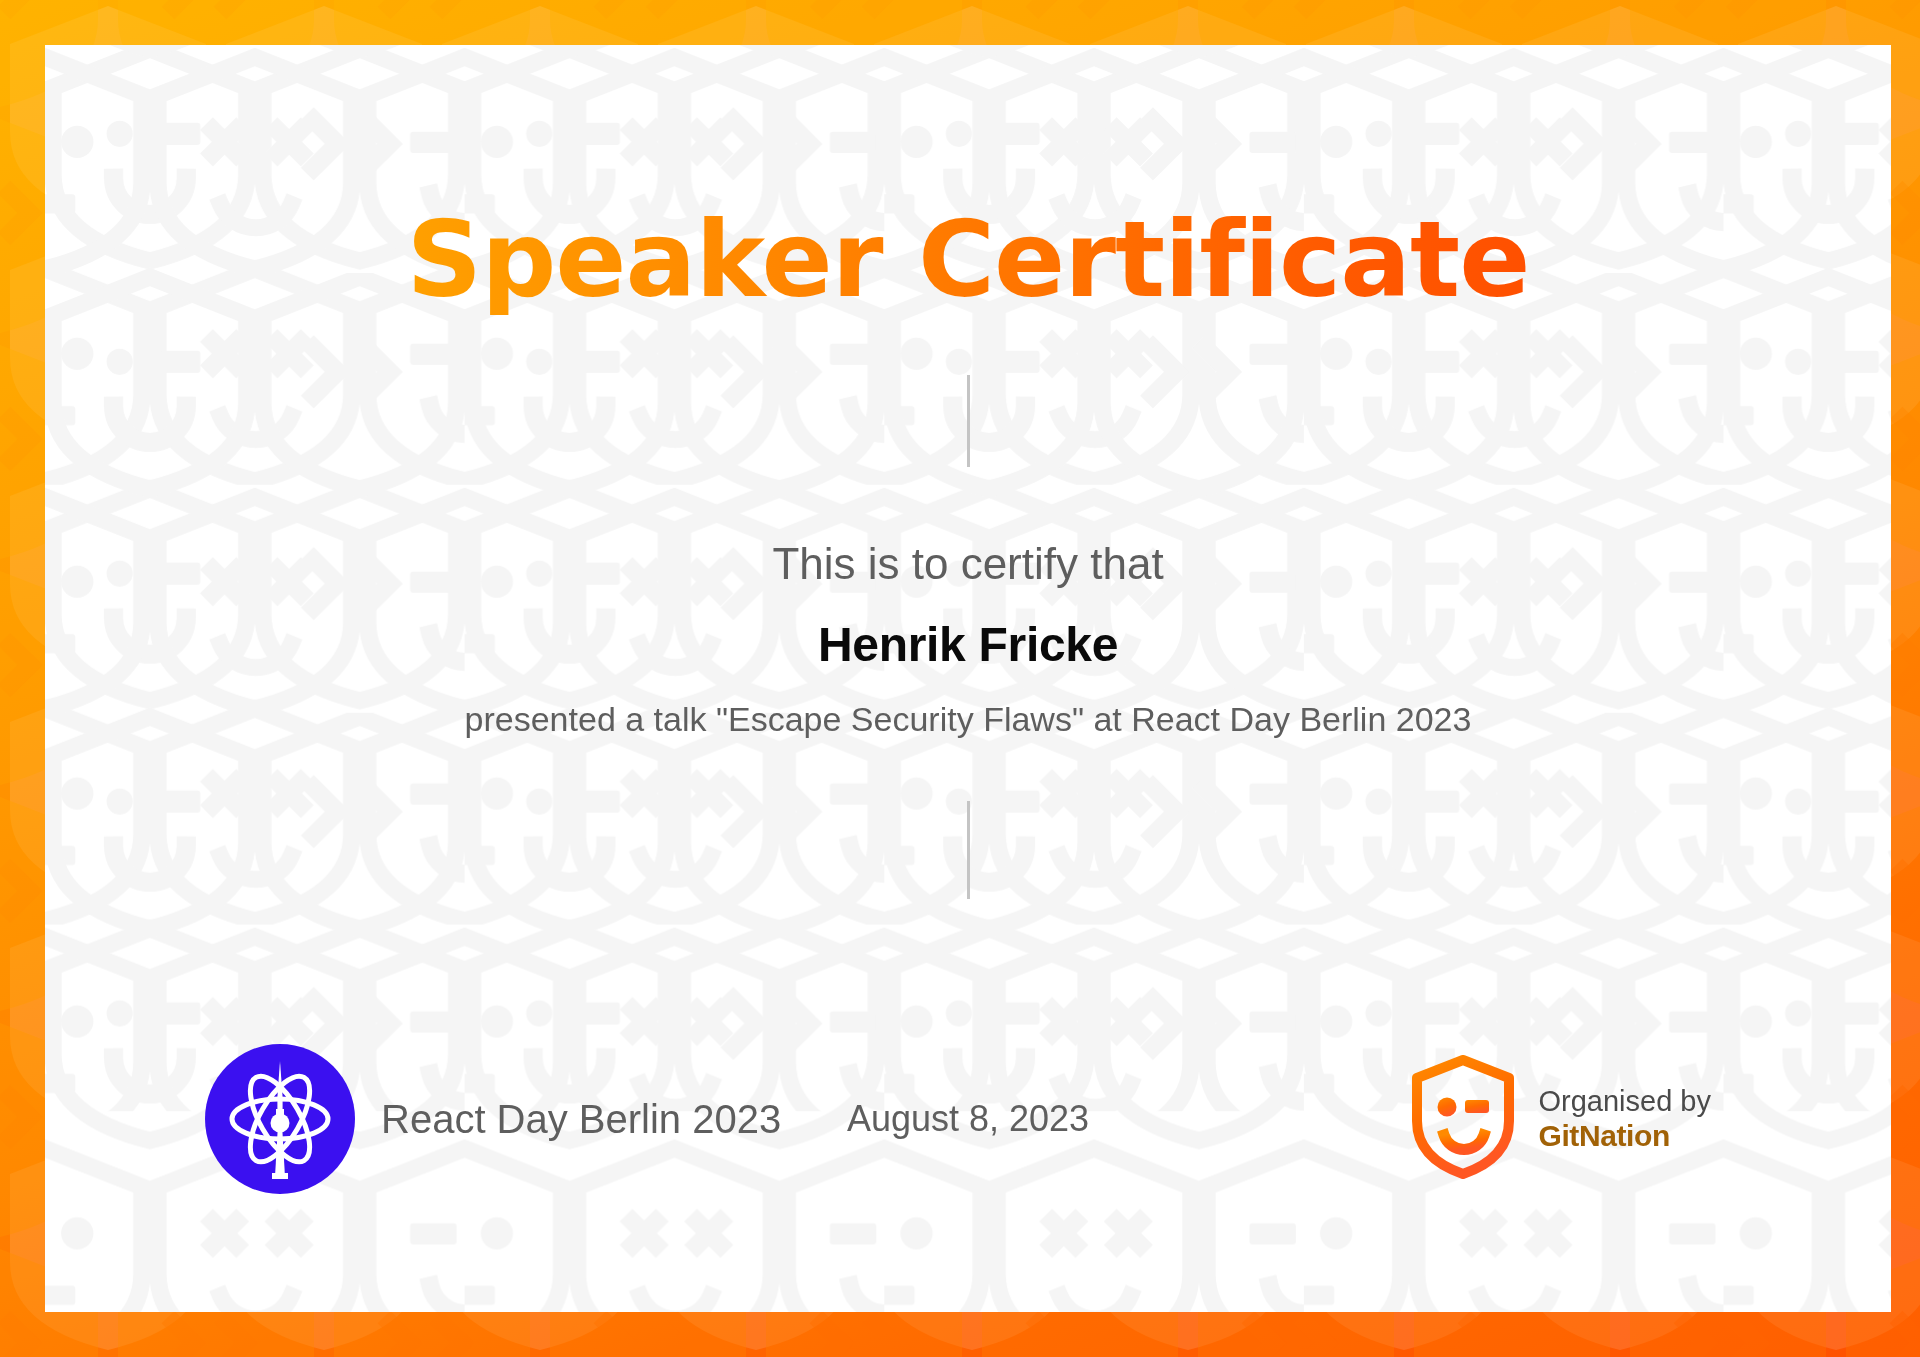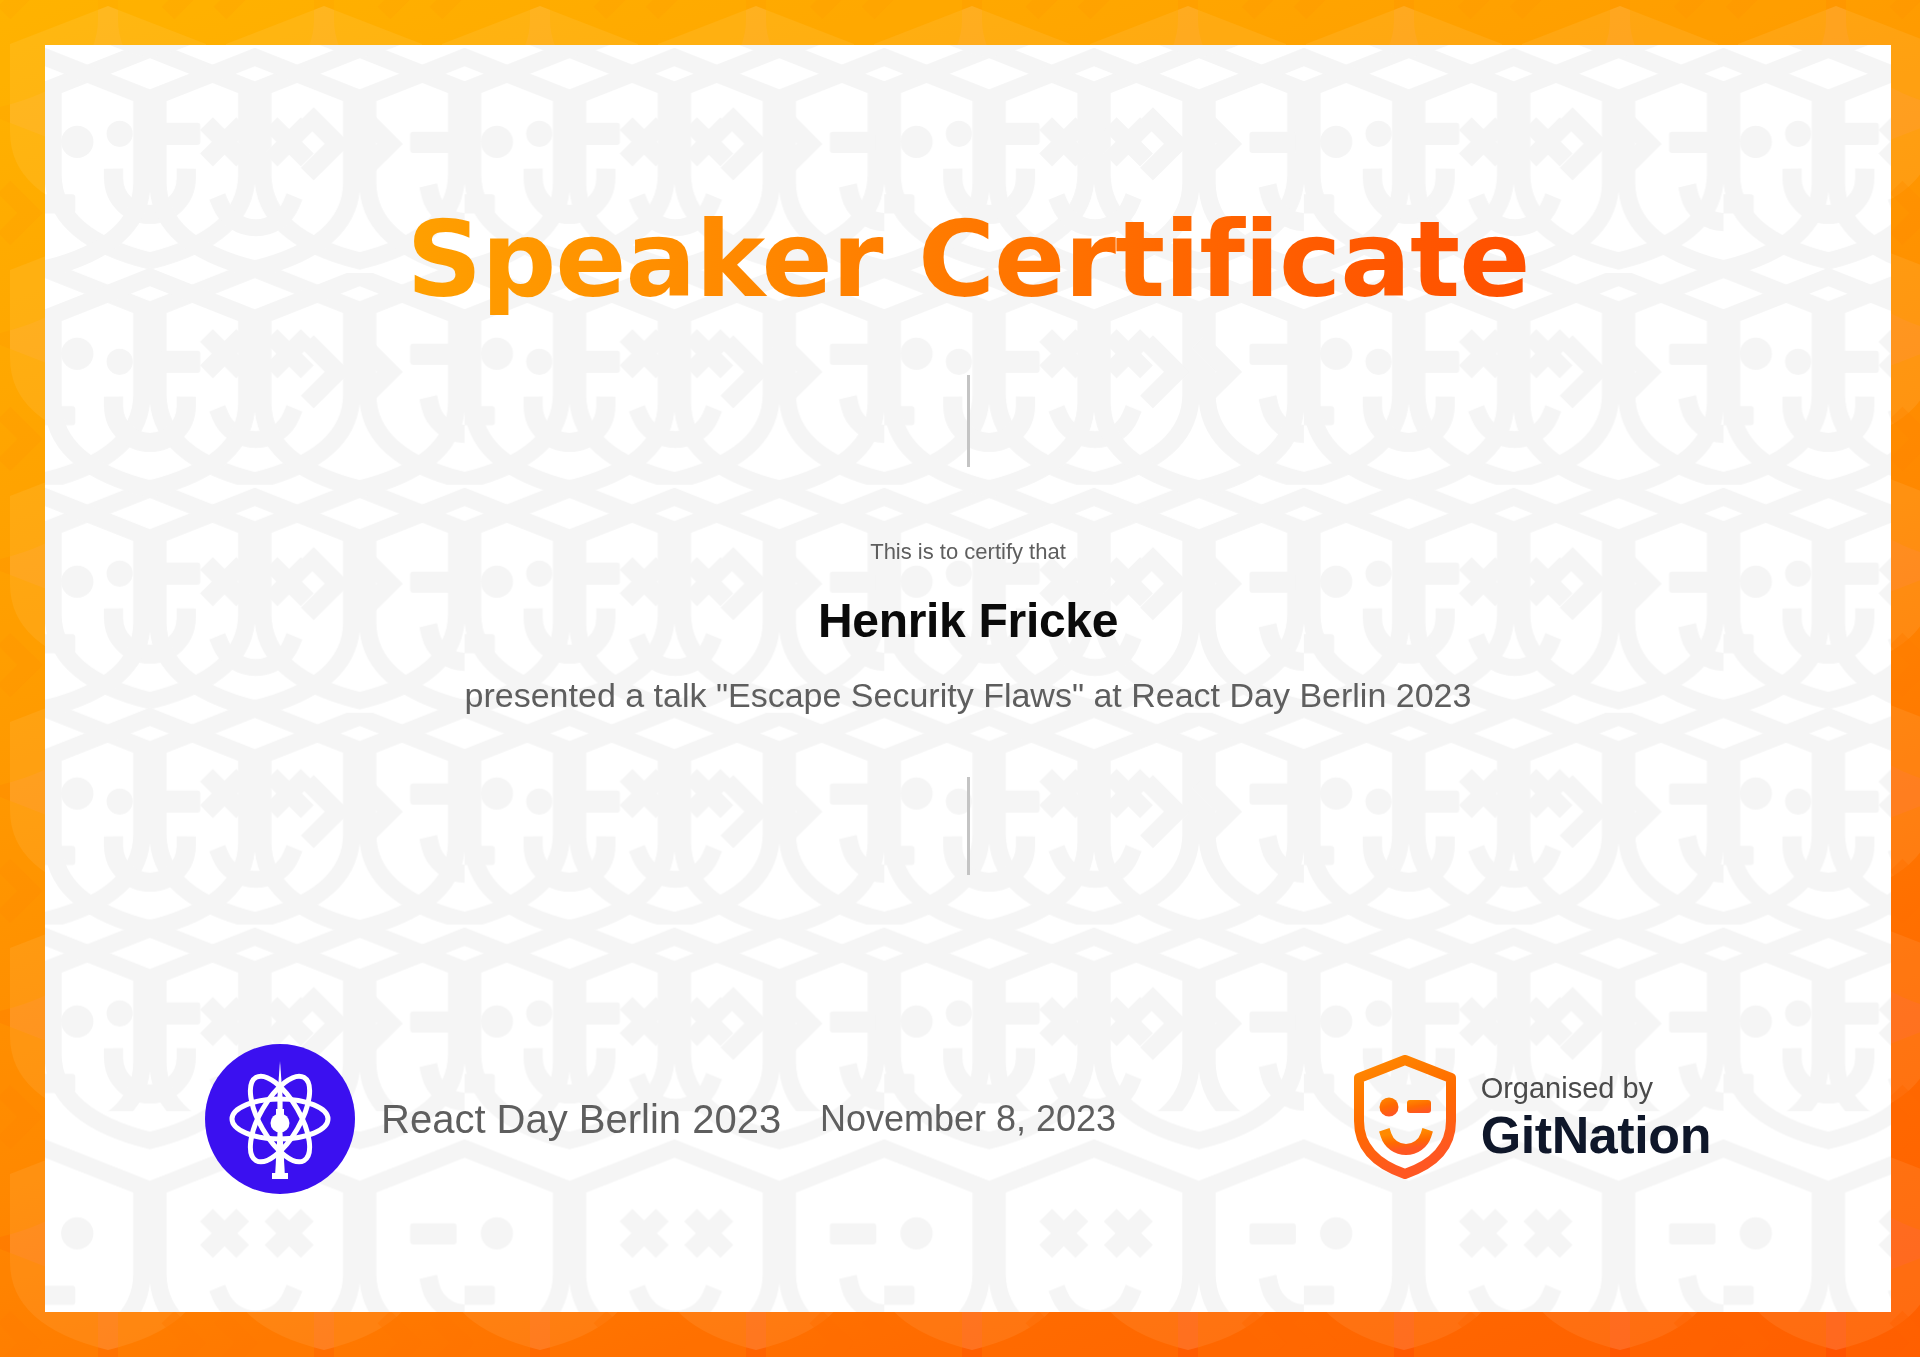--- a/index.html
+++ b/index.html
@@ -76,21 +76,21 @@
     width: 3px;
     background: #C4C4C4;
     flex: none;
   }
   #divider-top { height: 92px; margin-top: 60px; }
   #divider-bottom { height: 98px; margin-top: 62px; }
 
   
   #certify-line {
     margin-top: 72px;
-    font-size: 22px;
+    font-size: 44px;
     color: #5E5E5E;
     font-weight: 400;
   }
 
   #recipient-name {
     margin-top: 28px;
     font-size: 48px;
     font-weight: 700;
     color: #0A0A0A;
     letter-spacing: -0.3px;
@@ -164,23 +164,23 @@
     line-height: 1.18;
   }
 
   #organised-by-label {
     font-size: 29px;
     color: #4A4A4A;
     font-weight: 400;
   }
 
   #organiser-name {
-    font-size: 52px;
+    font-size: 30px;
     font-weight: 700;
-    color: #0f172a;
+    color: #a16207;
     letter-spacing: -0.4px;
   }
 </style>
 </head>
 <body>
 
 <div id="certificate-frame">
 
   <svg class="frame-pattern" viewBox="0 0 1920 1357" preserveAspectRatio="none" aria-hidden="true">
     <defs>
@@ -292,21 +292,21 @@
             <path d="M66 8 L68.6 44 L68.6 58 L63.4 58 L63.4 44 Z" fill="#FFFFFF"></path>
             <rect x="62" y="56" width="8" height="8" fill="#FFFFFF"></rect>
             <circle cx="66" cy="70" r="9.5" fill="#FFFFFF"></circle>
             <path d="M63.6 78 L68.4 78 L71 124 L61 124 Z" fill="#FFFFFF"></path>
             <rect x="58" y="120" width="16" height="6" fill="#FFFFFF"></rect>
           </svg>
         </div>
         <div id="event-name">React Day Berlin 2023</div>
       </div>
 
-      <div id="certificate-date">November 8, 2023</div>
+      <div id="certificate-date">August 8, 2023</div>
 
       <div id="organiser-block">
         <div>
           <svg width="108" height="124" viewBox="0 0 108 124" aria-hidden="true">
             <defs>
               <linearGradient id="gnGrad" x1="0" y1="0" x2="0.35" y2="1">
                 <stop offset="0%" stop-color="#FF8A00"></stop>
                 <stop offset="55%" stop-color="#FF6A00"></stop>
                 <stop offset="100%" stop-color="#FF5722"></stop>
               </linearGradient>

